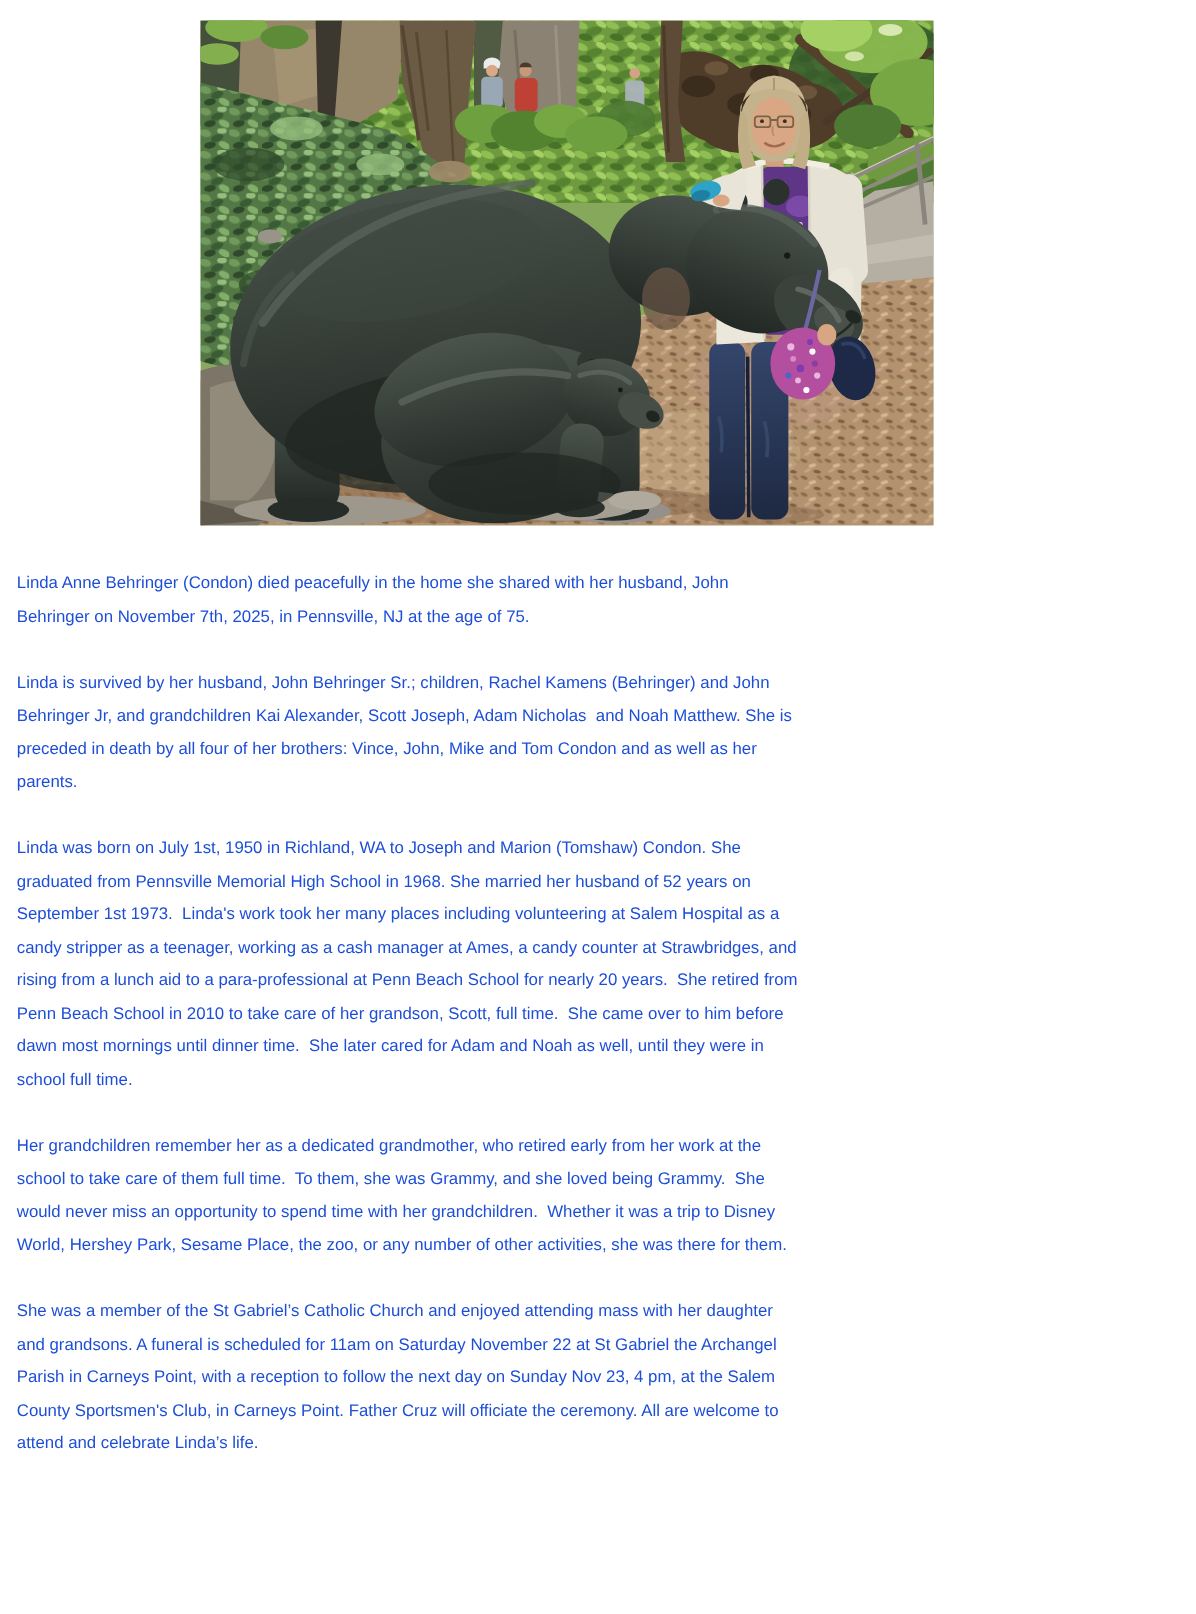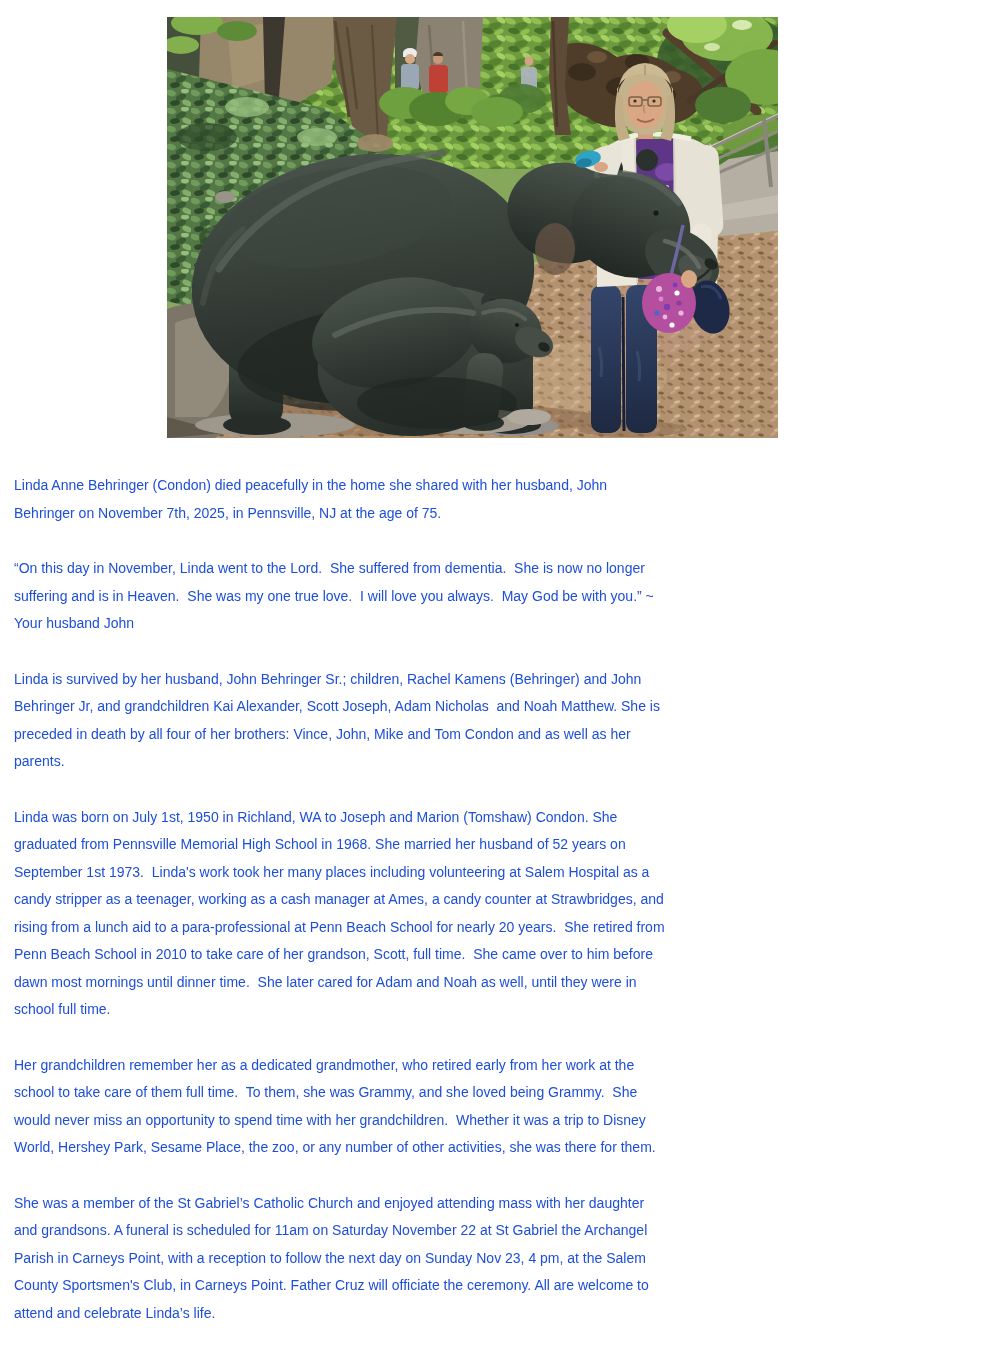--- a/index.html
+++ b/index.html
@@ -286,23 +286,20 @@
       <path d="M168,318 Q238,284 306,296" stroke="#5d675f" stroke-width="6" fill="none" opacity=".75" stroke-linecap="round"></path>
       <path d="M316,296 Q340,288 358,302" stroke="#626b63" stroke-width="4" fill="none" opacity=".7" stroke-linecap="round"></path>
       <circle cx="350" cy="308" r="2" fill="#141a16"></circle>
     </g>
   </svg>
 </figure>
 
 <main class="obituary">
   <p>Linda Anne Behringer (Condon) died peacefully in the home she shared with her husband, John
 Behringer on November 7th, 2025, in Pennsville, NJ at the age of 75.</p>
-  <p>“On this day in November, Linda went to the Lord.  She suffered from dementia.  She is now no longer
-suffering and is in Heaven.  She was my one true love.  I will love you always.  May God be with you.” ~
-Your husband John</p>
   <p>Linda is survived by her husband, John Behringer Sr.; children, Rachel Kamens (Behringer) and John
 Behringer Jr, and grandchildren Kai Alexander, Scott Joseph, Adam Nicholas  and Noah Matthew. She is
 preceded in death by all four of her brothers: Vince, John, Mike and Tom Condon and as well as her
 parents.</p>
   <p>Linda was born on July 1st, 1950 in Richland, WA to Joseph and Marion (Tomshaw) Condon. She
 graduated from Pennsville Memorial High School in 1968. She married her husband of 52 years on
 September 1st 1973.  Linda's work took her many places including volunteering at Salem Hospital as a
 candy stripper as a teenager, working as a cash manager at Ames, a candy counter at Strawbridges, and
 rising from a lunch aid to a para-professional at Penn Beach School for nearly 20 years.  She retired from
 Penn Beach School in 2010 to take care of her grandson, Scott, full time.  She came over to him before

